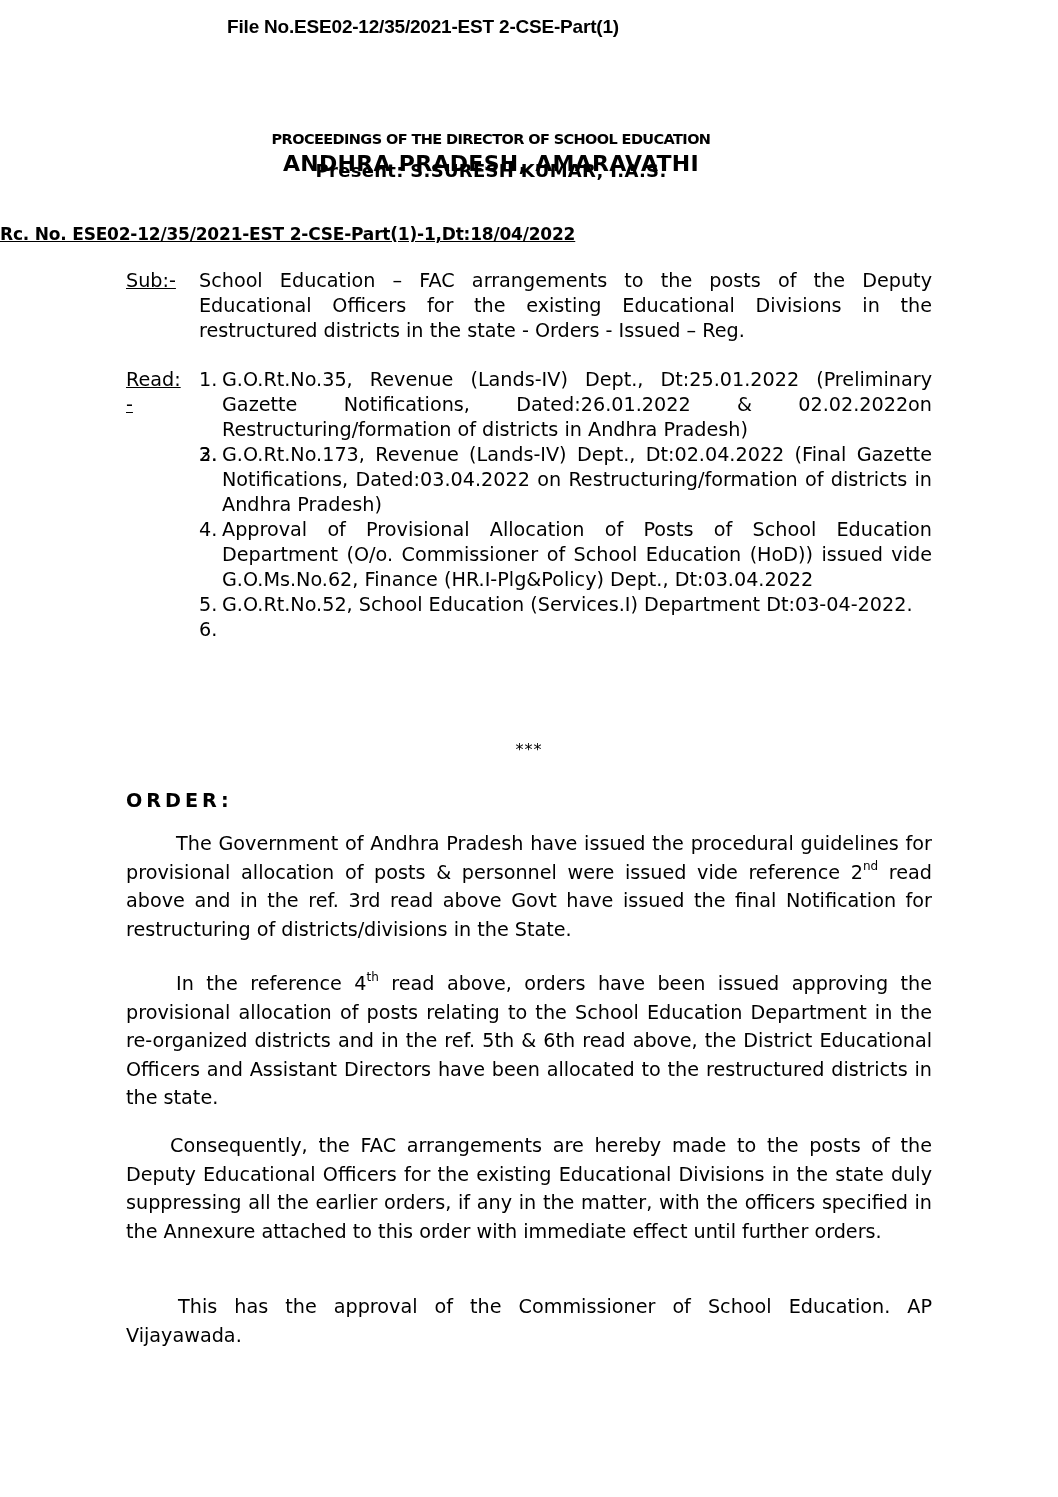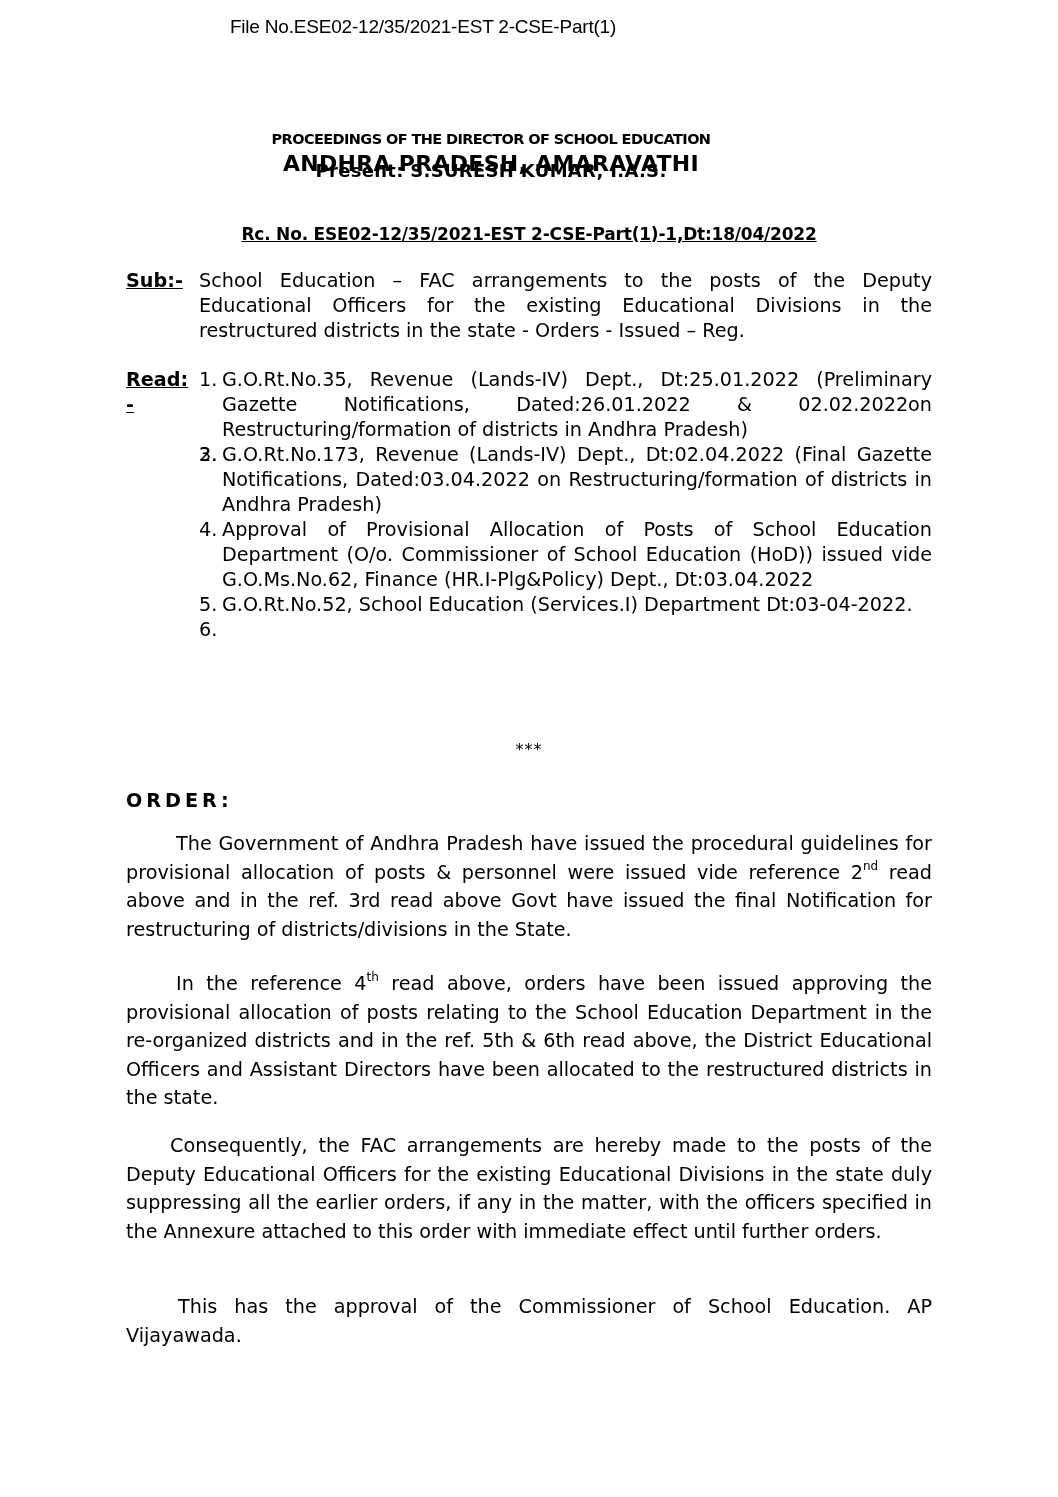--- a/index.html
+++ b/index.html
@@ -15,57 +15,57 @@
       color: #000;
       font-family: "DejaVu Sans", sans-serif;
     }
     .file-no {
       position: absolute;
       top: 16px;
       left: 0;
       width: 846px;
       text-align: center;
       font-family: "Liberation Sans", sans-serif;
-      font-weight: normal;
+      font-weight: bold;
       font-size: 19px;
       letter-spacing: -0.2px;
     }
     .hdr {
       position: absolute;
       left: 0;
       width: 982px;
       text-align: center;
       font-weight: bold;
     }
     .hdr1 { top: 131px; font-size: 14.5px; letter-spacing: -0.6px; }
     .hdr2 { top: 151px; font-size: 22px; letter-spacing: 0.3px; }
     .hdr3 { top: 160px; font-size: 18px; letter-spacing: 0.3px; }
     .rc {
       position: absolute;
       top: 224px;
       left: 0;
       width: 1058px;
-      text-align: center;
+      text-align: left;
       font-weight: bold;
       font-size: 17px;
       text-decoration: underline;
       letter-spacing: -0.2px;
     }
     .block {
       position: absolute;
       left: 126px;
       width: 806px;
       font-size: 19.2px;
       line-height: 25px;
     }
     .label {
       position: absolute;
       left: 0;
       top: 0;
-      font-weight: bold;
+      font-weight: normal;
       text-decoration: underline;
     }
     .sub-text {
       position: absolute;
       left: 73px;
       width: 733px;
       text-align: justify;
       text-align-last: left;
     }
     .read-list {

